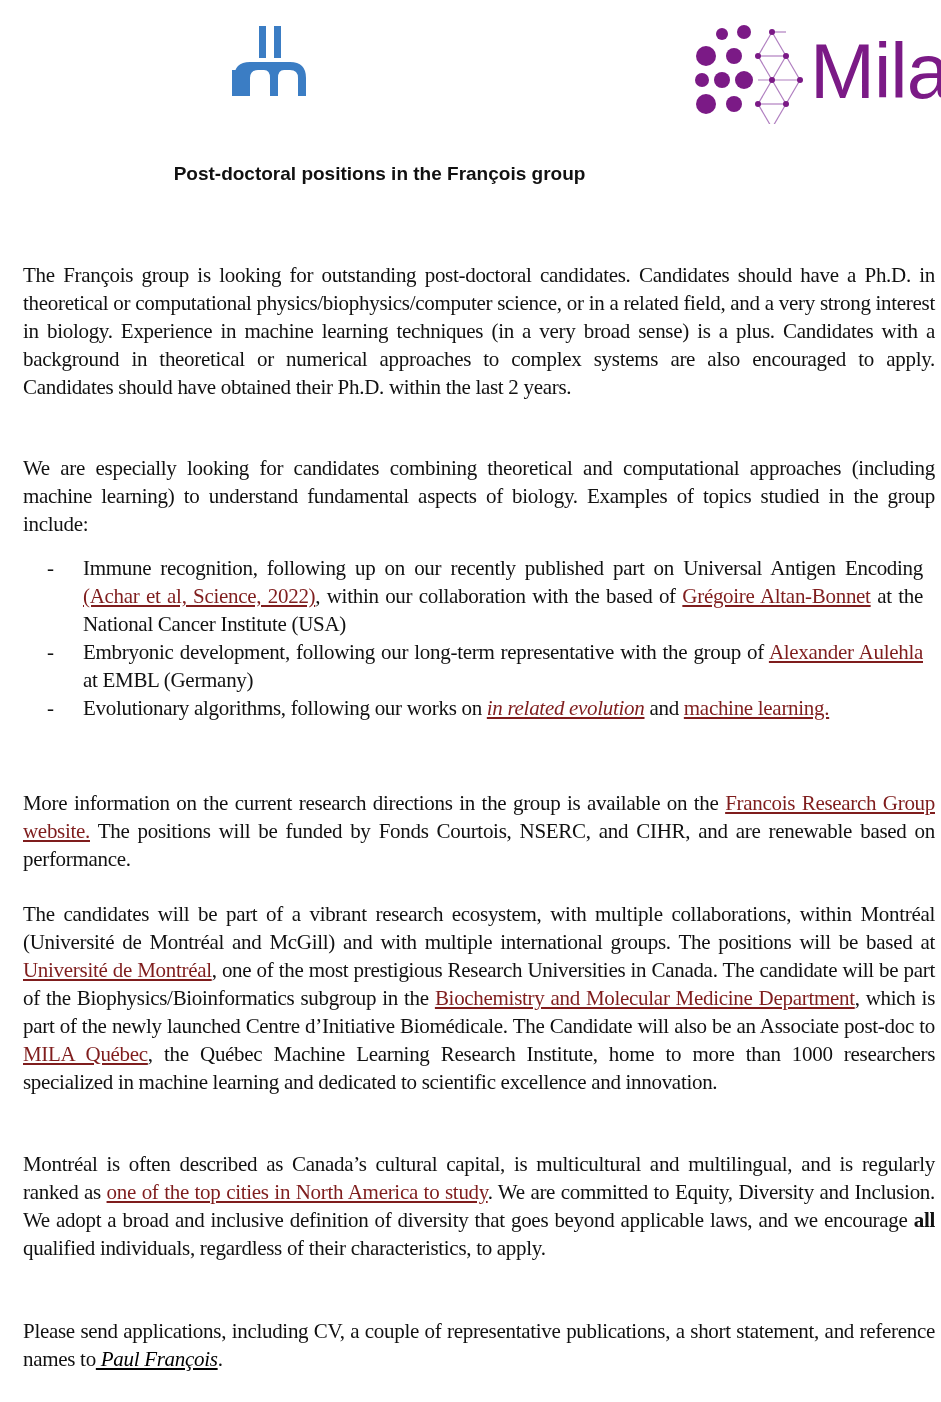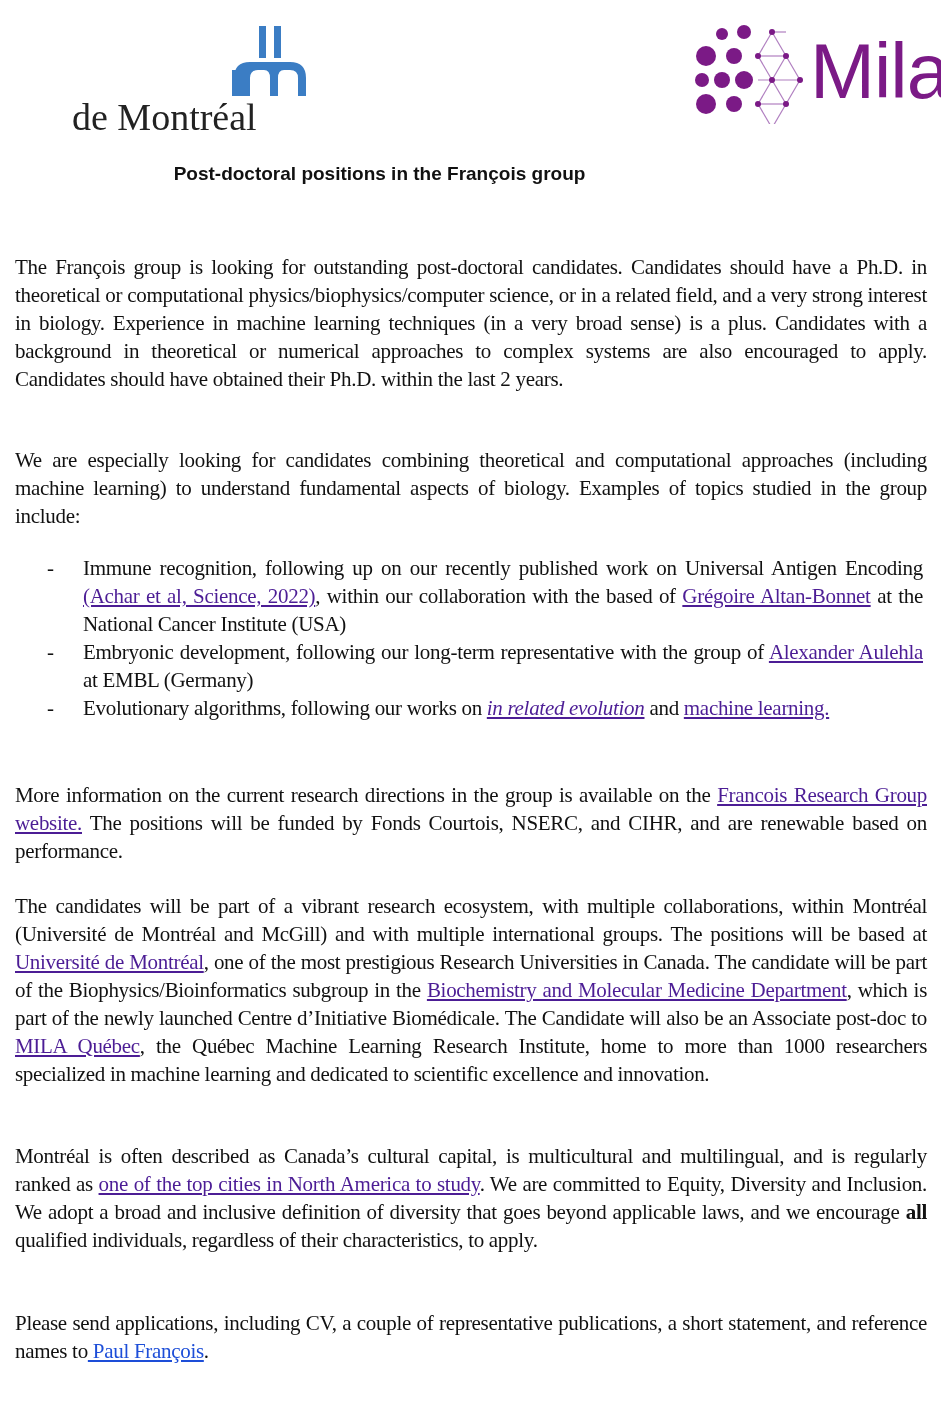--- a/index.html
+++ b/index.html
@@ -10,32 +10,31 @@
   .udem-l1 { left:0; top:38px; }
   .udem-l2 { left:50px; top:76px; }
   .udem-mark { position:absolute; left:210px; top:4px; }
   .logo-mila { position:absolute; left:692px; top:24px; width:260px; height:100px;text-decoration:underline; }
   .mila-word { position:absolute; left:118px; top:8px; font-family:"Liberation Sans", sans-serif;
                font-size:78px; color:#7b1a86; line-height:1; letter-spacing:-1px; }
   .title { position:absolute; top:163px; left:0; width:759px; text-align:center;
            font-family:"Liberation Sans", sans-serif; font-weight:bold; font-size:19px; color:#111; }
   .para { position:absolute; left:11px; width:912px; font-size:21px; line-height:28px;
           text-align:justify; color:#111; letter-spacing:-0.3px; }
-  a { color:#4c1d95; text-decoration:underline; }
-  a.visited { color:#1d4ed8; }
+  a { color:#7f1d1d; text-decoration:underline; }
+  a.visited { color:#000000;font-style:italic; }
   ul.topics { list-style:none; margin:0; padding:0; }
   ul.topics li { position:relative; padding-left:72px; }
   ul.topics li .dash { position:absolute; left:36px; top:0; }
-  p { margin:4px; }
+  p { margin:12px; }
 </style>
 </head>
 <body>
 
 <div class="logo-udem">
-  <span class="udem-text udem-l2">de Montréal</span>
   <svg class="udem-mark" width="80" height="70" viewBox="0 0 80 70">
     <g fill="#3b7dc4">
       <rect x="27" y="0" width="7" height="32"></rect>
       <rect x="42" y="0" width="7" height="32"></rect>
       <path d="M2 70 V52 Q2 36 18 36 H58 Q74 36 74 52 V70 H66 V52 Q66 44 58 44 H52 Q46 44 46 52 V70 H38 V52 Q38 44 32 44 H26 Q18 44 18 52 V70 H10 V52 Q10 44 8 44 Z"></path>
       <rect x="0" y="44" width="10" height="26"></rect>
     </g>
   </svg>
 </div>
 
@@ -82,21 +81,21 @@
 <div class="title">Post-doctoral positions in the François group</div>
 
 <p class="para" style="top:249px;">The François group is looking for outstanding post-doctoral candidates. Candidates should have a Ph.D. in theoretical or computational physics/biophysics/computer science, or in a related field, and a very strong interest in biology. Experience in machine learning techniques (in a very broad sense) is a plus. Candidates with a background in theoretical or numerical approaches to complex systems are also encouraged to apply. Candidates should have obtained their Ph.D. within the last 2 years.</p>
 
 <p class="para" style="top:442px;">We are especially looking for candidates combining theoretical and computational approaches (including machine learning) to understand fundamental aspects of biology. Examples of topics studied in the group include:</p>
 
 <div class="para" style="top:554px;">
   <ul class="topics">
     <li>
       <span class="dash">-</span>
-      <span> Immune recognition, following up on our recently published work on Universal Antigen Encoding </span><a>(Achar et al, Science, 2022)</a><span>, within our collaboration with the based of </span><a>Grégoire Altan-Bonnet</a><span> at the National Cancer Institute (USA)</span>
+      <span> Immune recognition, following up on our recently published part on Universal Antigen Encoding </span><a>(Achar et al, Science, 2022)</a><span>, within our collaboration with the based of </span><a>Grégoire Altan-Bonnet</a><span> at the National Cancer Institute (USA)</span>
     </li>
     <li>
       <span class="dash">-</span>
       <span>Embryonic development, following our long-term representative with the group of </span><a>Alexander Aulehla</a><span> at EMBL (Germany)</span>
     </li>
     <li>
       <span class="dash">-</span>
       <span>Evolutionary algorithms, following our works on </span><a style="font-style:italic">in related evolution</a><span> and </span><a>machine learning.</a>
     </li>
   </ul>

